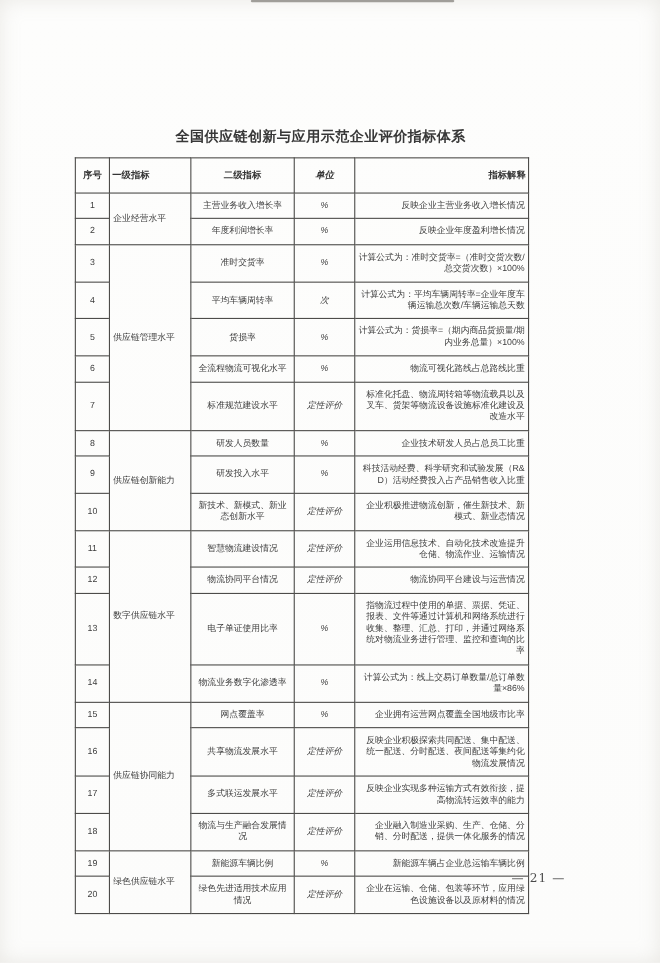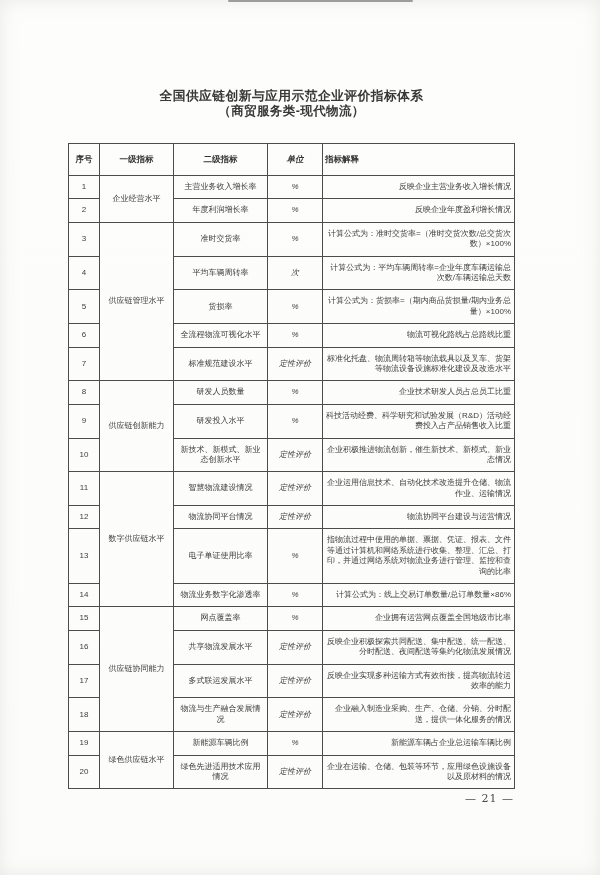--- a/index.html
+++ b/index.html
@@ -13,77 +13,76 @@
   .page{
     position:absolute;inset:0;
     background:linear-gradient(180deg,#fdfdfc 0%,#fcfcfb 100%);
     box-shadow:inset 0 0 18px rgba(180,175,165,.25);
   }
   .scan-edge-top{
     position:absolute;top:0;left:228px;width:185px;height:2px;
     background:rgba(90,85,80,.55);filter:blur(.6px);border-radius:2px;
   }
   .titles{
-    position:absolute;top:88px;left:68px;width:447px;
+    position:absolute;top:116px;left:68px;width:447px;
     text-align:center;color:#383838;
   }
   .title-main{
     font-size:12.8px;font-weight:bold;letter-spacing:.4px;line-height:1.25;
   }
   .title-sub{
     font-size:12.5px;font-weight:bold;letter-spacing:.4px;line-height:1.25;
   }
   table.idx{
-    position:absolute;top:143px;left:68px;width:447px;
+    position:absolute;top:143px;left:68px;width:413px;
     border-collapse:collapse;table-layout:fixed;
     color:#3d3d3d;
   }
   table.idx th,table.idx td{
     border:1px solid #4d4c4a;
     font-size:8px;line-height:1.3;
     padding:6px 3px;
     vertical-align:middle;
     word-break:break-all;
   }
   table.idx{border:1.5px solid #403f3d;}
   table.idx th{
     font-weight:bold;font-size:8.5px;padding:10px 2px;color:#353535;
   }
   .c-no{width:26px;text-align:center;}
-  .c-g{width:69px;text-align:center;font-size:8.5px;}
+  .c-g{width:69px;text-align:left;font-size:8.5px;}
   .c-l2{width:89px;text-align:center;padding-left:2px;padding-right:2px;}
   .c-u{width:50px;text-align:center;font-style:italic;}
   .c-ex{text-align:right;padding-left:5px;padding-right:4px;}
   .pagenum{
     position:absolute;top:792px;right:86px;
     font-family:"DejaVu Serif","Liberation Serif",serif;
     font-size:11px;color:#4a4a4a;letter-spacing:1px;
     white-space:nowrap;
     text-align:center;
   }
 </style>
 </head>
 <body>
 
 <div class="page">
   <div class="scan-edge-top"></div>
 
   <div class="titles">
     <div class="title-main">全国供应链创新与应用示范企业评价指标体系</div>
-    <div class="title-sub">（商贸服务类-现代物流）</div>
   </div>
 
   <table class="idx">
     <thead>
       <tr>
         <th class="c-no">序号</th>
         <th class="c-g">一级指标</th>
         <th class="c-l2">二级指标</th>
         <th class="c-u">单位</th>
-        <th class="c-ex" style="text-align:left">指标解释</th>
+        <th class="c-ex" style="text-align:right">指标解释</th>
       </tr>
     </thead>
     <tbody>
       <tr>
         <td class="c-no">1</td>
         <td class="c-g" rowspan="2">企业经营水平</td>
         <td class="c-l2">主营业务收入增长率</td>
         <td class="c-u">%</td>
         <td class="c-ex">反映企业主营业务收入增长情况</td>
       </tr>

